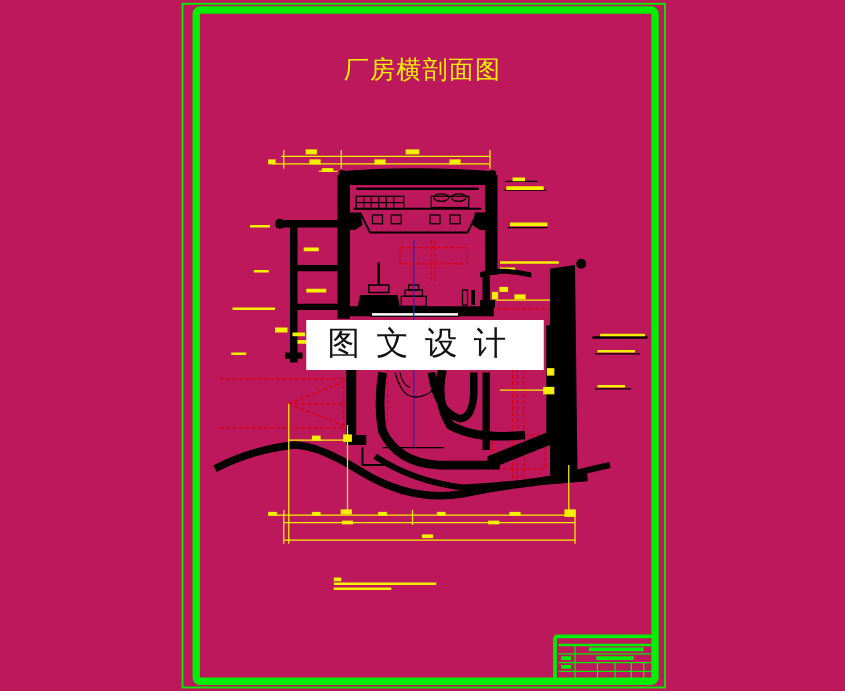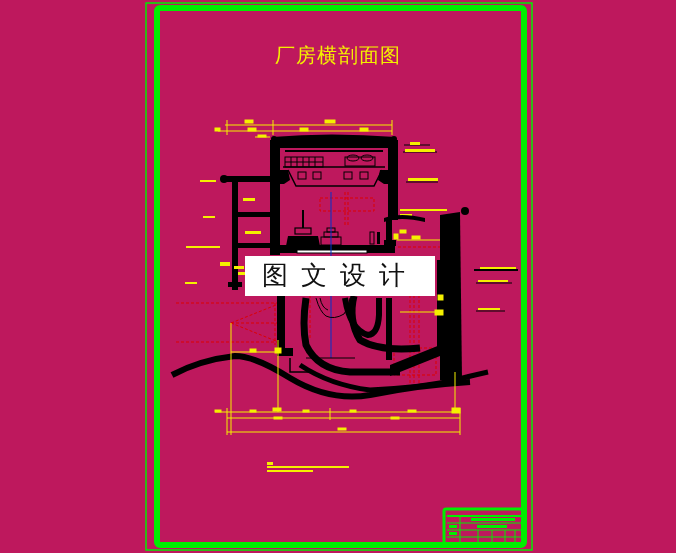--- a/index.html
+++ b/index.html
@@ -10,21 +10,21 @@
       position: absolute; left: 268px; top: 42px; width: 140px; height: 26px;
       color: #f4f000; font-size: 20px; letter-spacing: 1px; line-height: 26px;
       font-family: "DejaVu Sans", sans-serif; text-align: center;
     }
     .watermark-box {
       position: absolute; left: 245px; top: 256px; width: 190px; height: 40px;
       background: #ffffff;
     }
     .watermark {
       position: absolute; left: 262px; top: 258px; width: 160px; height: 36px;
-      font-family: Liberation Serif, serif; font-size: 26px; color: #111111;
+      font-family: Liberation Mono, monospace; font-size: 26px; color: #111111;
       letter-spacing: 13px; line-height: 36px; white-space: nowrap;
     }
   </style>
 </head>
 <body>
 
 <div class="page">
 
   <svg width="676" height="553" viewBox="0 0 676 553">
 

